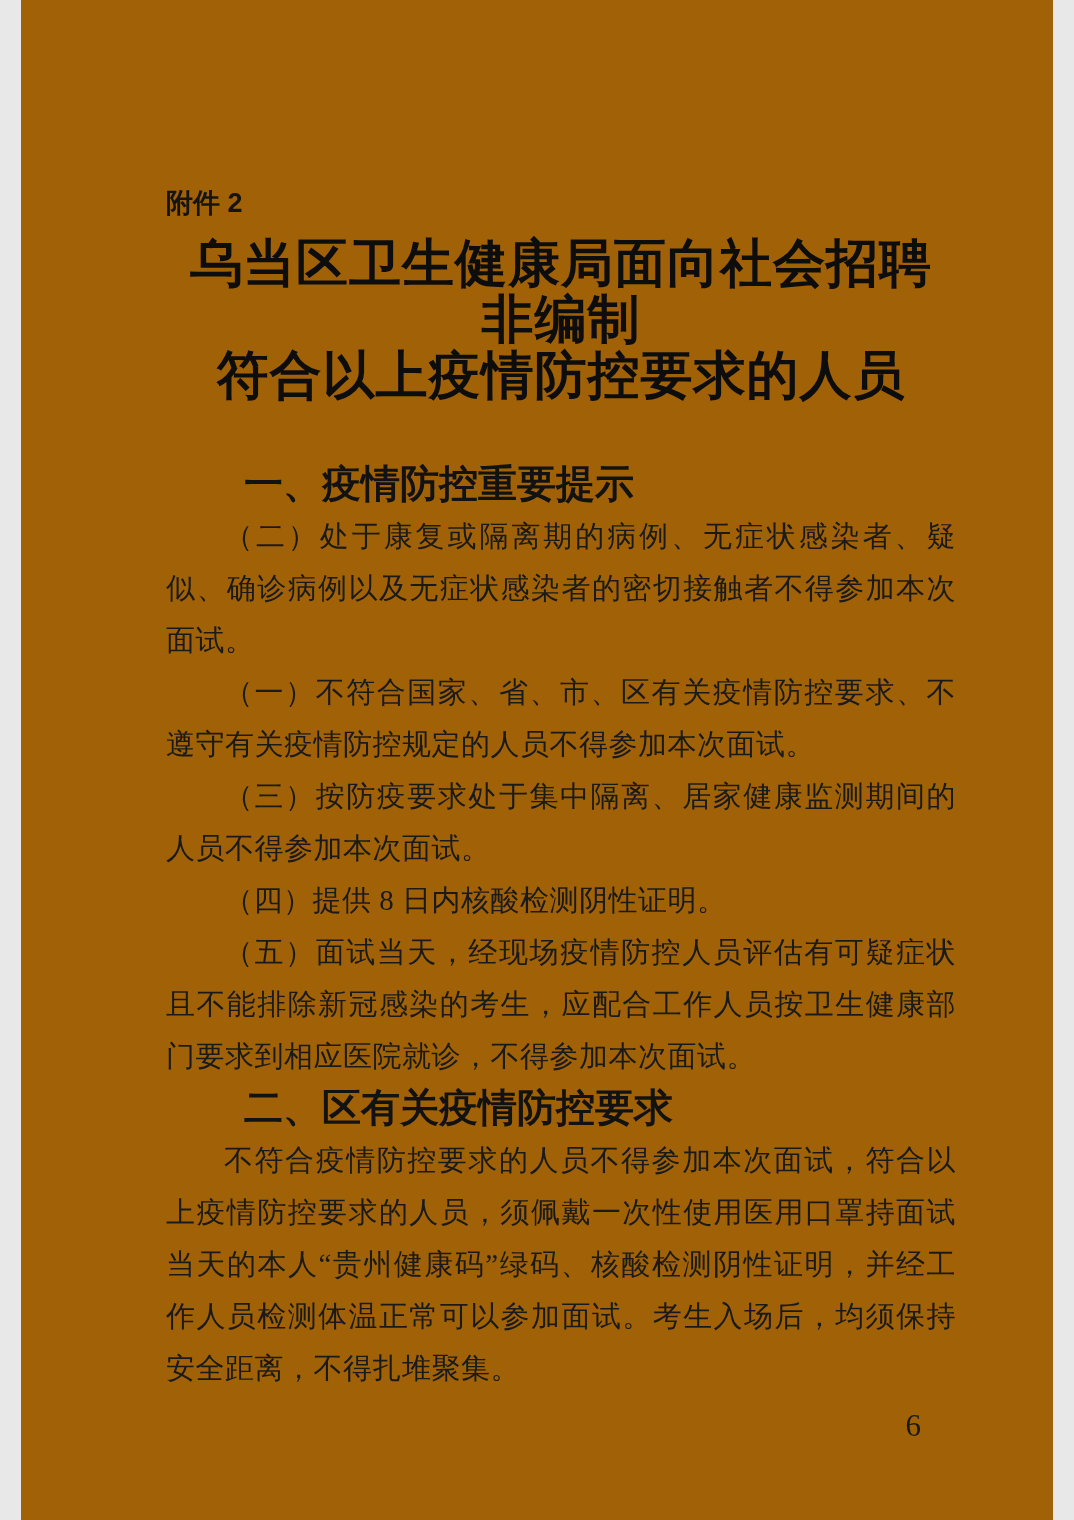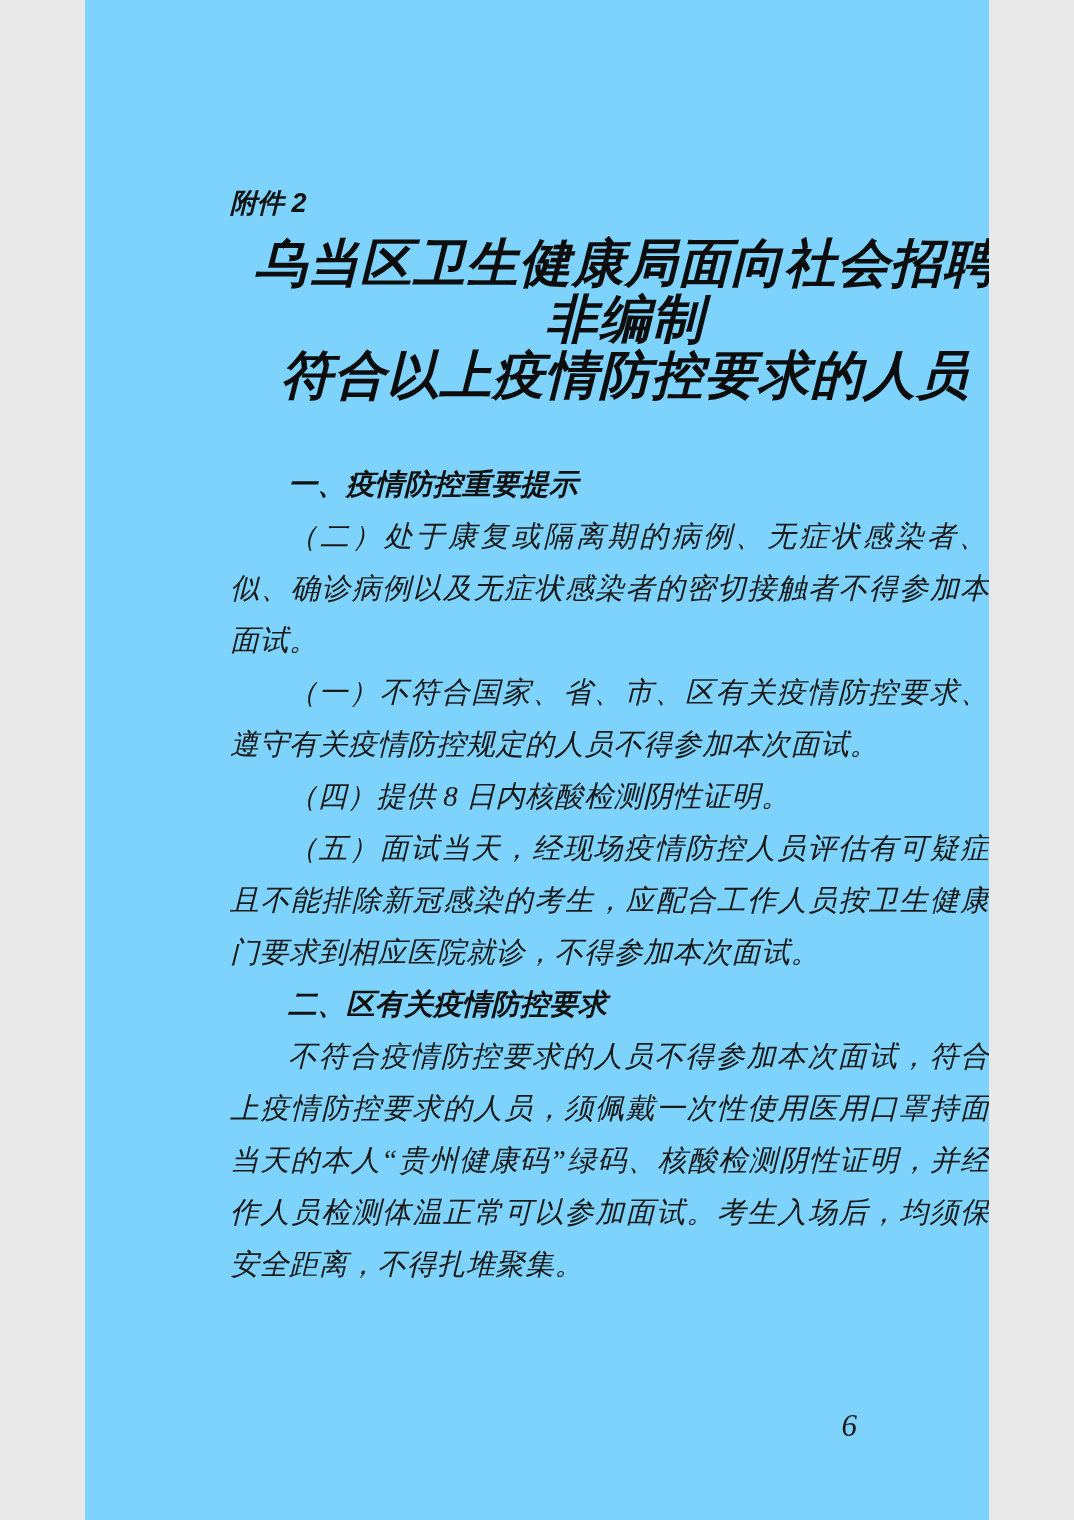--- a/index.html
+++ b/index.html
@@ -2,27 +2,26 @@
 <html lang="zh"><head>
 <meta charset="utf-8">
 <style>
   html, body {
     margin: 0;
     padding: 0;
     background: #e8e8e8;
   }
   .page {
     position: relative;
-    width: 904px;
+    width: 1032px;
     height: 1520px;
     margin: 0 auto;
-    background: #7dd3fc;
+    background: #a16207;
     color: #111111;
     overflow: hidden;
-    font-style: italic;
   }
   .content {
     position: absolute;
     left: 145px;
     top: 186px;
     width: 790px;
   }
   .attachment-label {
     font-family: "Liberation Sans", "DejaVu Sans", sans-serif;
     font-weight: 700;
@@ -43,21 +42,21 @@
   .body-text {
     margin-top: 54px;
     font-family: "Liberation Serif", "DejaVu Serif", serif;
     font-size: 29px;
     line-height: 52px;
     color: #1a1a1a;
   }
   .section-heading {
     font-family: "Liberation Sans", "DejaVu Sans", sans-serif;
     font-weight: 700;
-    font-size: 29px;
+    font-size: 39px;
     line-height: 52px;
     text-indent: 2em;
     color: #121212;
     margin: 0;
   }
   .para {
     margin: 0;
     text-indent: 2em;
     text-align: justify;
     letter-spacing: 0.5px;
@@ -85,20 +84,21 @@
     </h1>
 
     <div class="body-text">
 
       <h2 class="section-heading">一、疫情防控重要提示</h2>
 
       <p class="para">（二）处于康复或隔离期的病例、无症状感染者、疑似、确诊病例以及无症状感染者的密切接触者不得参加本次面试。</p>
 
       <p class="para">（一）不符合国家、省、市、区有关疫情防控要求、不遵守有关疫情防控规定的人员不得参加本次面试。</p>
 
+      <p class="para">（三）按防疫要求处于集中隔离、居家健康监测期间的人员不得参加本次面试。</p>
 
       <p class="para">（四）提供 8 日内核酸检测阴性证明。</p>
 
       <p class="para">（五）面试当天，经现场疫情防控人员评估有可疑症状且不能排除新冠感染的考生，应配合工作人员按卫生健康部门要求到相应医院就诊，不得参加本次面试。</p>
 
       <h2 class="section-heading">二、区有关疫情防控要求</h2>
 
       <p class="para">不符合疫情防控要求的人员不得参加本次面试，符合以上疫情防控要求的人员，须佩戴一次性使用医用口罩持面试当天的本人“贵州健康码”绿码、核酸检测阴性证明，并经工作人员检测体温正常可以参加面试。考生入场后，均须保持安全距离，不得扎堆聚集。</p>
 
     </div>

